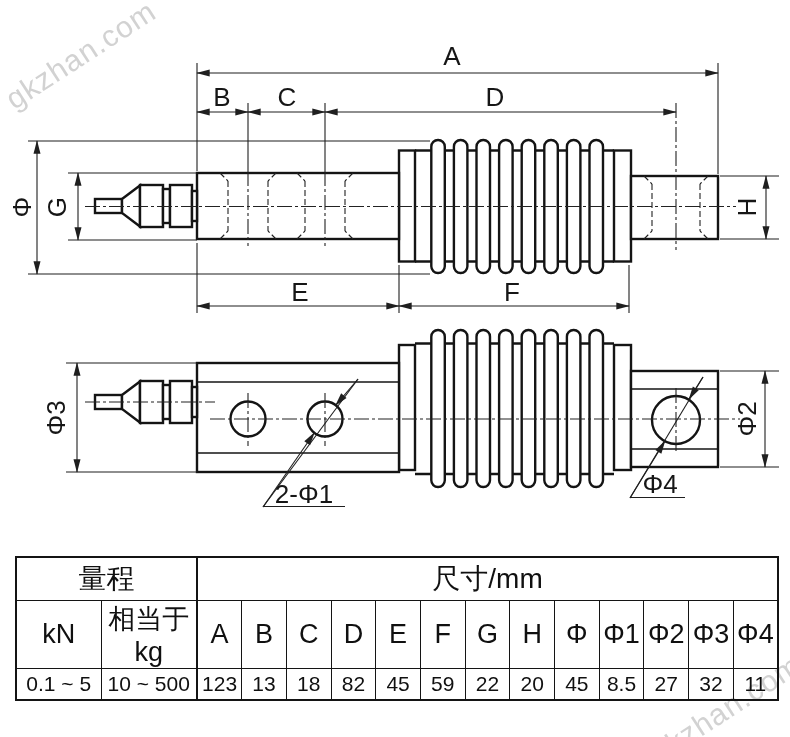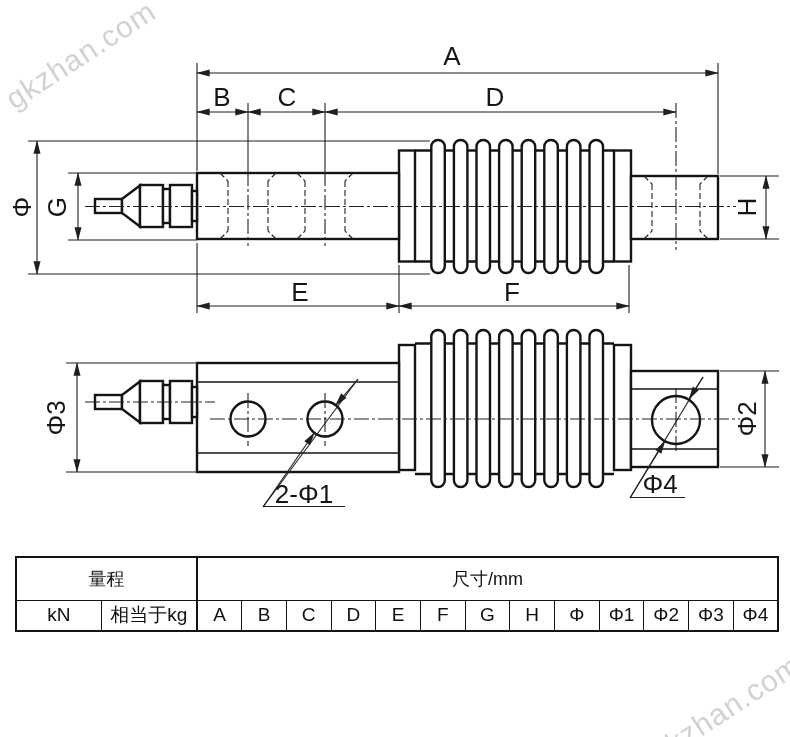--- a/index.html
+++ b/index.html
@@ -14,22 +14,22 @@
   svg .p{stroke:#141414;stroke-width:2.4;fill:#ffffff;}
   svg .pt{stroke:#141414;stroke-width:1.4;fill:none;}
   svg .h{stroke:#222;stroke-width:1.1;fill:none;stroke-dasharray:6 3;}
   svg .cl{stroke:#222;stroke-width:1.1;fill:none;stroke-dasharray:15 3 3 3;}
   svg text{font-family:"Liberation Sans", sans-serif;font-size:26px;fill:#161616;}
   table.spec{position:absolute;left:15px;top:556px;width:764px;table-layout:fixed;
              border-collapse:collapse;border:2.6px solid #141414;color:#101010;}
   table.spec th,table.spec td{border:1.3px solid #141414;text-align:center;
              vertical-align:middle;font-weight:normal;padding:0;overflow:hidden;}
   table.spec .sep{border-right:2.4px solid #141414;}
-  tr.r-head{height:43px;font-size:18px;}
-  tr.r-sub{height:31px;font-size:19px;}
+  tr.r-head{height:43px;font-size:28px;}
+  tr.r-sub{height:31px;font-size:27px;}
   tr.r-data{height:32px;font-size:21px;}
 </style>
 </head>
 <body>
 
 <div class="sheet">
 
   <div class="wm wm1">gkzhan.com</div>
   <div class="wm wm2">gkzhan.com</div>
 
@@ -251,15 +251,32 @@
         <th>G</th>
         <th>H</th>
         <th>Φ</th>
         <th>Φ1</th>
         <th>Φ2</th>
         <th>Φ3</th>
         <th>Φ4</th>
       </tr>
     </thead>
     <tbody>
+      <tr class="r-data">
+        <td>0.1 ~ 5</td>
+        <td class="sep">10 ~ 500</td>
+        <td>123</td>
+        <td>13</td>
+        <td>18</td>
+        <td>82</td>
+        <td>45</td>
+        <td>59</td>
+        <td>22</td>
+        <td>20</td>
+        <td>45</td>
+        <td>8.5</td>
+        <td>27</td>
+        <td>32</td>
+        <td>11</td>
+      </tr>
     </tbody>
   </table>
 </div>
 
 </body></html>

